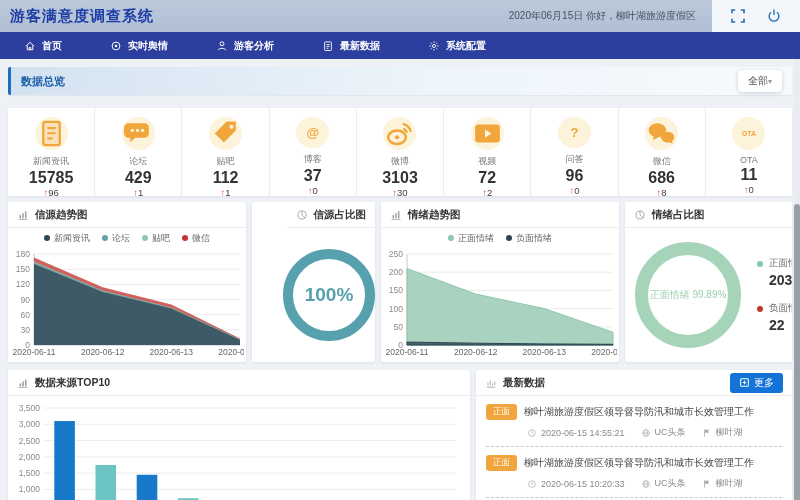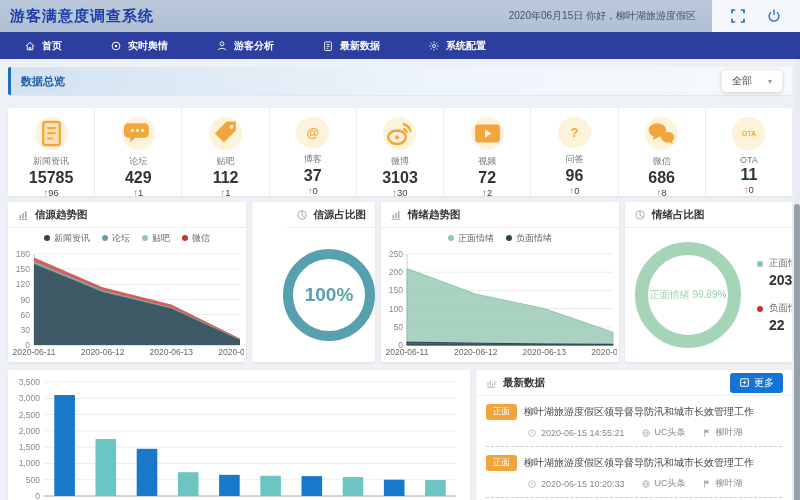--- a/index.html
+++ b/index.html
@@ -19,21 +19,21 @@
   .nav { height:27px; background:#2c3e9e; display:flex; align-items:stretch; }
   .nav-item { display:flex; align-items:center; gap:6px; padding:0 24px; color:#fff; font-size:10px; font-weight:bold; cursor:pointer; }
   .nav-item .ic { font-size:12px; color:#fff; }
   .nav-item.active { background:#1478d2; }
 
   .main { padding:8px; }
 
   
   .section-bar { height:28px; background:linear-gradient(90deg,#d3e2f1,#eef5fb 55%,#f6fafd); border-left:3px solid #1a6ebc; border-radius:2px; display:flex; align-items:center; padding:0 10px; box-shadow:0 1px 2px rgba(0,0,0,.06); }
   .section-title { color:#1c5fa8; font-weight:bold; font-size:11px; }
-  .dropdown { margin-left:auto; background:#fff; border-radius:4px; box-shadow:0 1px 4px rgba(0,0,0,.18); font-size:10px; color:#555; padding:4px 10px; display:flex; gap:16px; align-items:center; cursor:pointer; }
+  .dropdown { margin-left:auto; background:#fff; border-radius:4px; box-shadow:0 1px 4px rgba(0,0,0,.18); font-size:10px; color:#555; padding:4px 10px; display:flex; align-items:center; cursor:pointer; }
   .dropdown .caret { color:#999; font-size:8px; }
 
   
   .stats-row { display:flex; margin-top:13px; background:#fff; border-radius:2px; box-shadow:0 1px 3px rgba(0,0,0,.08); height:88px; overflow:hidden; }
   .stat-card { flex:1; display:flex; flex-direction:column; align-items:center; padding-top:9px; border-right:1px solid #ececec; }
   .stat-card:last-child { border-right:none; }
   .stat-icon { width:33px; height:33px; border-radius:50%; background:#fdf2da; color:#f0a63a; display:flex; align-items:center; justify-content:center; font-size:16px; }
   .stat-icon .ic-text { font-size:9px; font-weight:bold; }
   .stat-label { font-size:9px; color:#777; margin-top:5px; }
   .stat-value { font-size:16px; font-weight:bold; color:#333; margin-top:1px; }
@@ -438,20 +438,31 @@
               </div>
             </div>
         </div>
       </div>
 
     </div>
 
     <div class="bottom-row">
 
       <div class="panel p-top-sources">
+        <div class="panel-header">
+          <span class="ic">
+              <svg viewBox="0 0 16 16" fill="currentColor">
+                <path d="M2 13.2h12v1H2z"></path>
+                <rect x="3.4" y="8.6" width="2.2" height="4"></rect>
+                <rect x="7" y="6" width="2.2" height="6.6"></rect>
+                <rect x="10.6" y="3.4" width="2.2" height="9.2"></rect>
+              </svg>
+            </span>
+          <span class="panel-title">数据来源TOP10</span>
+        </div>
         <svg class="chartsvg" id="chart-bars" width="456" height="150" style="margin-top:4px">
             <text x="32" y="125" text-anchor="end" font-size="8.5" fill="#888">0</text>
             <line x1="36" y1="105.71428571428572" x2="448" y2="105.71428571428572" stroke="#ececec"></line>
             <text x="32" y="108.71428571428572" text-anchor="end" font-size="8.5" fill="#888">500</text>
             <line x1="36" y1="89.42857142857143" x2="448" y2="89.42857142857143" stroke="#ececec"></line>
             <text x="32" y="92.42857142857143" text-anchor="end" font-size="8.5" fill="#888">1,000</text>
             <line x1="36" y1="73.14285714285714" x2="448" y2="73.14285714285714" stroke="#ececec"></line>
             <text x="32" y="76.14285714285714" text-anchor="end" font-size="8.5" fill="#888">1,500</text>
             <line x1="36" y1="56.85714285714286" x2="448" y2="56.85714285714286" stroke="#ececec"></line>
             <text x="32" y="59.85714285714286" text-anchor="end" font-size="8.5" fill="#888">2,000</text>

